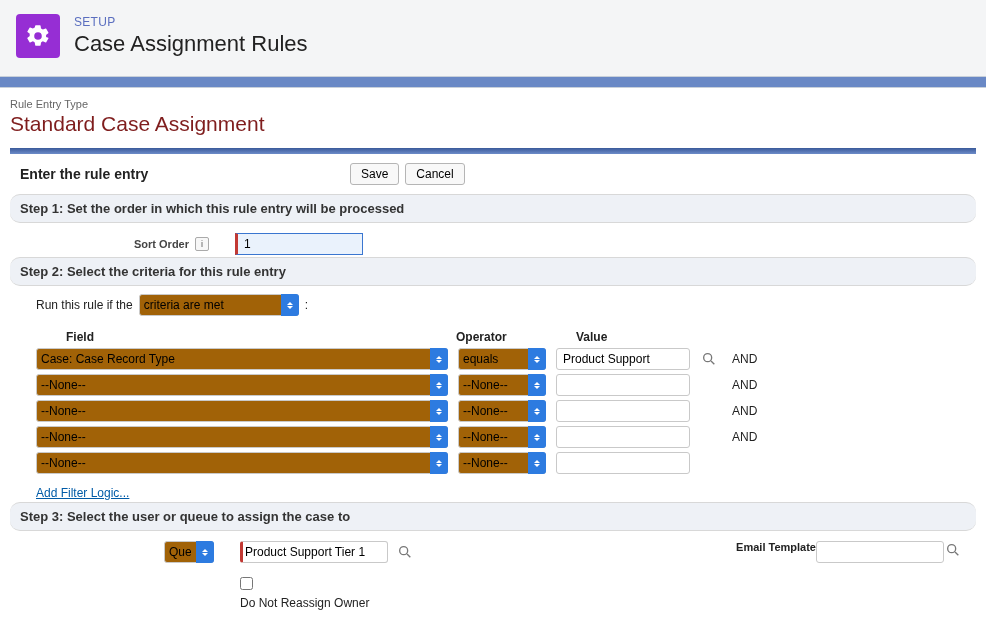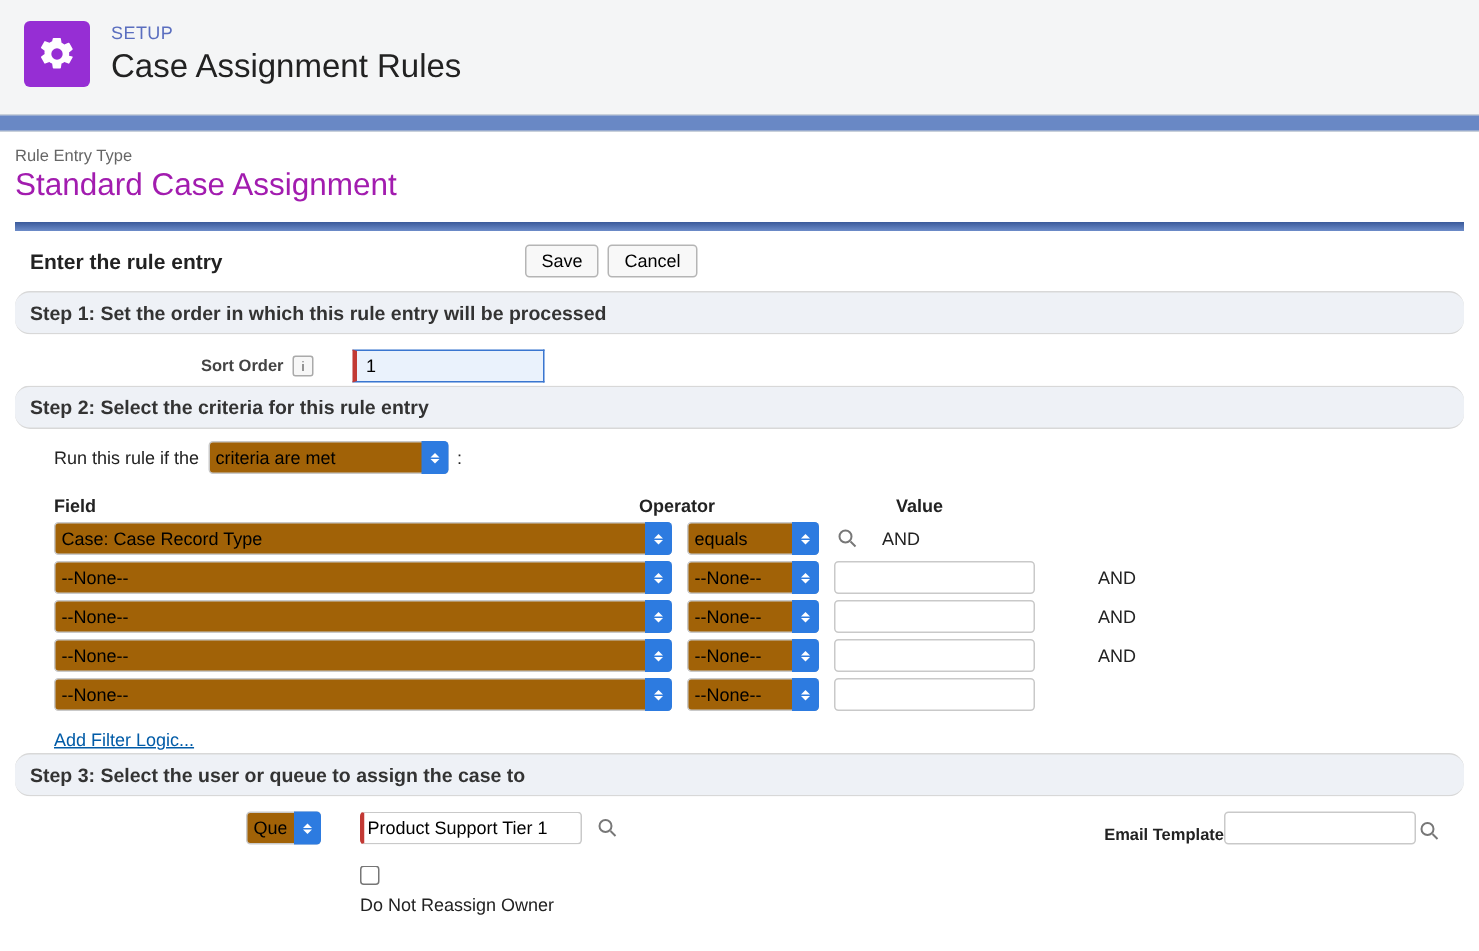--- a/index.html
+++ b/index.html
@@ -8,21 +8,21 @@
   .top-header { background: #f4f5f6; padding: 14px 16px 18px 16px; display: flex; align-items: center; gap: 14px; }
   .setup-icon { width: 44px; height: 44px; background: #962ed4; border-radius: 4px; display: flex; align-items: center; justify-content: center; }
   .setup-title-block { display: flex; flex-direction: column; }
   .setup-label { font-size: 12px; color: #5a6ebf; letter-spacing: 0.3px; }
   .setup-page-title { font-size: 22px; font-weight: 400; color: #222; margin-top: 2px; }
   
   .blue-band { height: 12px; background: #5a7dc0; background-image: repeating-linear-gradient(0deg, #5a7dc0, #5a7dc0 100%); opacity: 0.9; border-top: 1px solid #c4ccd8; border-bottom: 1px solid #c4ccd8; }
   
   .content { background: #fff; padding: 4px 10px 20px 10px; }
   .breadcrumb { font-size: 11px; color: #666; padding: 6px 0 0 0; }
-  .page-heading { font-size: 21px; color: #a21caf; padding: 2px 0 12px 0; font-weight: 400; }
+  .page-heading { font-size: 21px; color: #7f1d1d; padding: 2px 0 12px 0; font-weight: 400; }
   
   .gradient-divider { height: 6px; background: linear-gradient(to bottom, #3a5a9a, #6d8cc9); }
   
   .section-lead { background: #fff; padding: 9px 10px; display: flex; align-items: center; }
   .section-lead-title { font-size: 14px; font-weight: bold; flex: 0 0 330px; }
   .btn { background: #f8f8f8; border: 1px solid #b5b5b5; border-radius: 3px; padding: 3px 10px; font-size: 12px; cursor: pointer; font-family: inherit; margin-right: 6px; }
   
   .step-header { background: #eef1f6; border-top: 1px solid #d8d8d8; border-bottom: 1px solid #d8d8d8; padding: 6px 10px; font-size: 13px; font-weight: bold; color: #333; border-radius: 10px; }
   
   .step-body { padding: 10px 14px 2px 14px; }
@@ -35,36 +35,36 @@
   .runif-row { display: flex; align-items: center; gap: 6px; padding: 0 0 14px 12px; font-size: 12px; }
   .sf-select { height: 22px; border: 1px solid #c9c9c9; border-radius: 3px; font-size: 12px; padding: 2px 4px; background: #a16207; font-family: inherit; position: relative; }
   .sel-wrap { position: relative; display:inline-block; }
   .sel-wrap .sf-select { padding-right: 22px; appearance: none; -webkit-appearance:none; }
   .sel-cap { position: absolute; right: 0; top: 0; width: 18px; height: 100%; background: #2d7be0; border-radius: 0 3px 3px 0; display:flex; flex-direction:column; align-items:center; justify-content:center; pointer-events:none; }
   .sel-cap::before { content:""; border-left:3px solid transparent; border-right:3px solid transparent; border-bottom:3px solid #fff; margin-bottom:1px;}
   .sel-cap::after { content:""; border-left:3px solid transparent; border-right:3px solid transparent; border-top:3px solid #fff; }
   
   .criteria-grid { padding: 0 0 0 12px; }
   .crit-head { display:flex; gap:10px; margin-bottom:4px; font-size:12px; font-weight:bold; }
-  .col-field { width: 380px; }
+  .col-field { width: 380px; margin-left: 30px; }
   .col-op { width: 110px; }
-  .col-val { width: 134px; text-align: center; }
+  .col-val { width: 134px; }
   .crit-row { display:flex; gap:10px; align-items:center; margin-bottom:4px; }
   .crit-field-sel { width: 412px; }
   .crit-op-sel { width: 88px; }
   .crit-val { width: 134px; height:22px; border:1px solid #c9c9c9; border-radius:3px; padding:2px 6px; font-size:12px; }
   .lookup-icon { width:18px; height:18px; display:inline-flex; align-items:center; justify-content:center; }
   .and-label { font-size:12px; margin-left: 4px; }
   
   .filter-link { color: #015ba7; text-decoration: underline; font-size:12px; margin-left: 12px; display:inline-block; margin-top:8px; }
   
   .step3-body { display:flex; padding: 10px 14px 10px 14px; gap: 18px; align-items:flex-start; }
   .assign-block { display:flex; align-items:center; gap:8px; margin-left: 140px; }
   .assign-input { width: 148px; height:22px; border:1px solid #c9c9c9; border-left: 3px solid #c23934; border-radius:3px; padding:2px 2px; font-size:12px; }
-  .email-block { margin-left:auto; display:flex; align-items:flex-end; gap:0; }
+  .email-block { margin-left:auto; display:flex; align-items:flex-start; gap:0; }
   .email-label { font-size:11px; font-weight:bold; }
   .email-input { width: 128px; height:22px; border:1px solid #c9c9c9; border-radius:3px; padding:2px 6px; font-size:12px; }
   
   .checkbox-row { display:flex; align-items:flex-start; gap:6px; margin-left:230px; padding:4px 0 24px 0; font-size:12px;flex-direction:column; }
   
   .desc-text { padding: 6px 12px 0 12px; font-size:12px; color:#222; line-height:1.35; }
   
   svg.gear { width: 26px; height: 26px; }
   svg.mag { width:16px; height:16px; }
 </style>
@@ -122,20 +122,21 @@
     <div class="criteria-grid">
       <div class="crit-head">
         <span class="col-field">Field</span>
         <span class="col-op">Operator</span>
         <span class="col-val">Value</span>
       </div>
 
       <div class="crit-row">
         <span class="sel-wrap"><select class="sf-select crit-field-sel"><option>Case: Case Record Type</option></select><span class="sel-cap"></span></span>
         <span class="sel-wrap"><select class="sf-select crit-op-sel"><option>equals</option></select><span class="sel-cap"></span></span>
+        <input class="crit-val" type="text" value="Product Support" style="">
         <span class="lookup-icon">
             <svg class="mag" viewBox="0 0 24 24" fill="none" stroke="#777" stroke-width="2">
               <circle cx="10" cy="10" r="6"></circle>
               <line x1="15" y1="15" x2="20" y2="20"></line>
             </svg>
           </span>
         <span class="and-label">AND</span>
       </div>
 
       <div class="crit-row">

